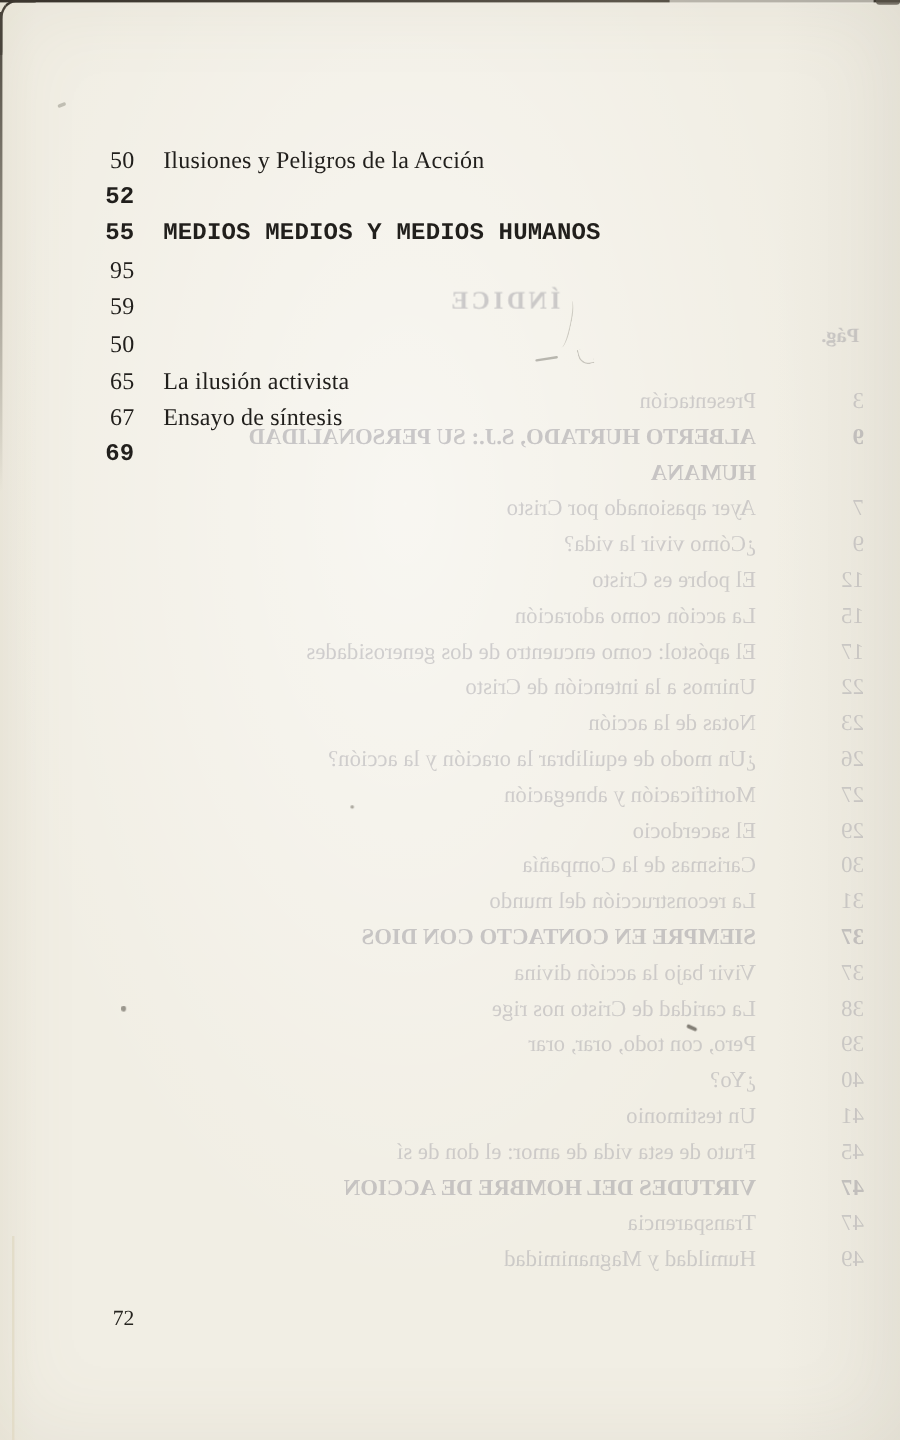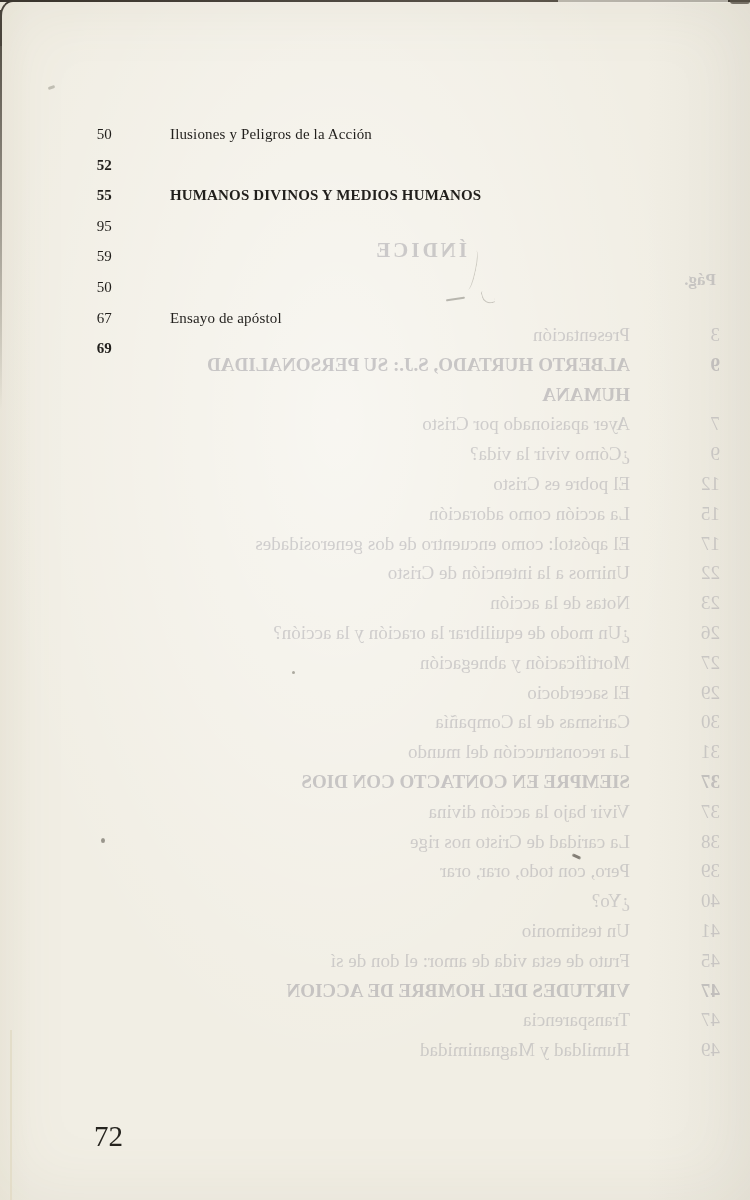--- a/index.html
+++ b/index.html
@@ -20,27 +20,27 @@
   
   .edge-top{position:absolute;top:0;left:0;width:750px;height:2px;background:linear-gradient(to right,#37322b,#4d4840 45%,#5c564c 70%,#3c372f);}
   .edge-top-fade{position:absolute;top:0;left:558px;width:170px;height:3px;background:rgba(238,235,226,.65);}
   .edge-top-blob{position:absolute;top:0;left:730px;width:20px;height:4px;background:#5a544a;border-radius:0 0 3px 3px;opacity:.8;}
   .corner-tl{position:absolute;top:0;left:0;width:30px;height:46px;border-top:2px solid #3c372f;border-left:2px solid #4a443b;border-top-left-radius:13px 16px;box-sizing:border-box;}
   .edge-left{position:absolute;top:10px;left:0;width:2px;height:400px;background:linear-gradient(to bottom,#49443b,rgba(73,68,59,0));}
   .crease-left{position:absolute;left:10px;top:1030px;width:2px;height:170px;background:#e2dbc6;opacity:.85;}
 
   
   .toc{position:absolute;left:65px;top:119px;width:648px;color:#211f1c;}
-  .toc-row{display:flex;line-height:30.6px;font-size:15px;letter-spacing:.15px;gap:22px;}
+  .toc-row{display:flex;line-height:30.6px;font-size:20px;letter-spacing:.15px;}
   .toc-row .num{width:47px;text-align:right;flex:none;}
-  .toc-row .title{margin-left:36px;}
-  .toc-row.bold{font-weight:700;}
-
-  
-  .folio{position:absolute;left:94px;top:1120px;font-size:29px;color:#26241f;}
+  .toc-row .title{margin-left:24px;}
+  .toc-row.bold{font-weight:700;font-family:Liberation Mono, monospace;}
+
+  
+  .folio{position:absolute;left:94px;top:1088px;font-size:18px;color:#26241f;}
 
   
   .ghost{
     position:absolute;left:30px;top:320px;width:690px;
     transform:scaleX(-1);
     color:#97959d;opacity:.40;
     filter:blur(.5px);
     font-size:19px;
   }
   .grow{display:flex;line-height:29.8px;white-space:nowrap;}
@@ -181,34 +181,38 @@
   <div class="toc" id="toc-rows">
       <div class="toc-row">
         <span class="num">50</span>
         <span class="title">Ilusiones y Peligros de la Acción</span>
       </div>
       <div class="toc-row bold">
         <span class="num">52</span>
       </div>
       <div class="toc-row bold">
         <span class="num">55</span>
-        <span class="title">HUMANOS DIVINOS Y MEDIOS HUMANOS</span>
+        <span class="title">MEDIOS MEDIOS Y MEDIOS HUMANOS</span>
       </div>
       <div class="toc-row">
         <span class="num">95</span>
       </div>
       <div class="toc-row">
         <span class="num">59</span>
       </div>
       <div class="toc-row">
         <span class="num">50</span>
       </div>
       <div class="toc-row">
+        <span class="num">65</span>
+        <span class="title">La ilusión activista</span>
+      </div>
+      <div class="toc-row">
         <span class="num">67</span>
-        <span class="title">Ensayo de apóstol</span>
+        <span class="title">Ensayo de síntesis</span>
       </div>
       <div class="toc-row bold">
         <span class="num">69</span>
       </div>
     </div>
 
   <div class="folio">72</div>
 
   <div class="mark-squiggle"></div>
   <div class="mark-dash"></div>

